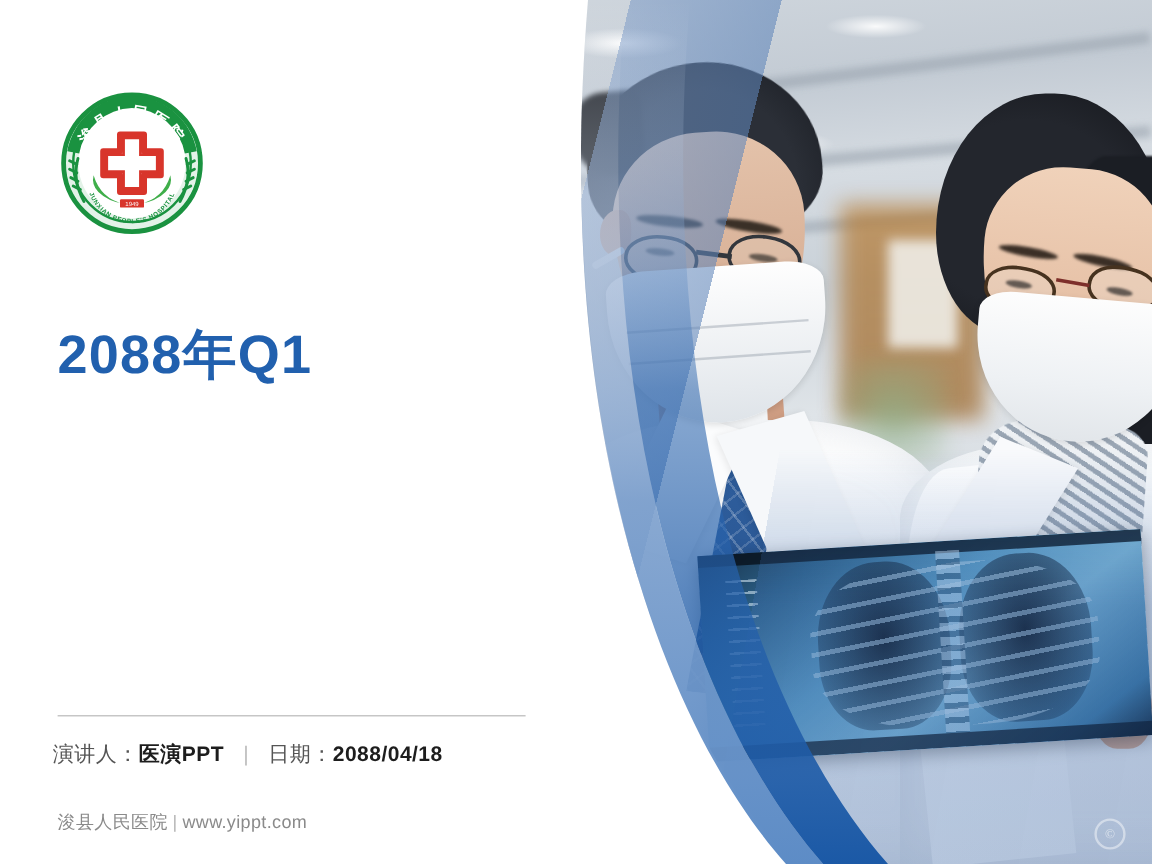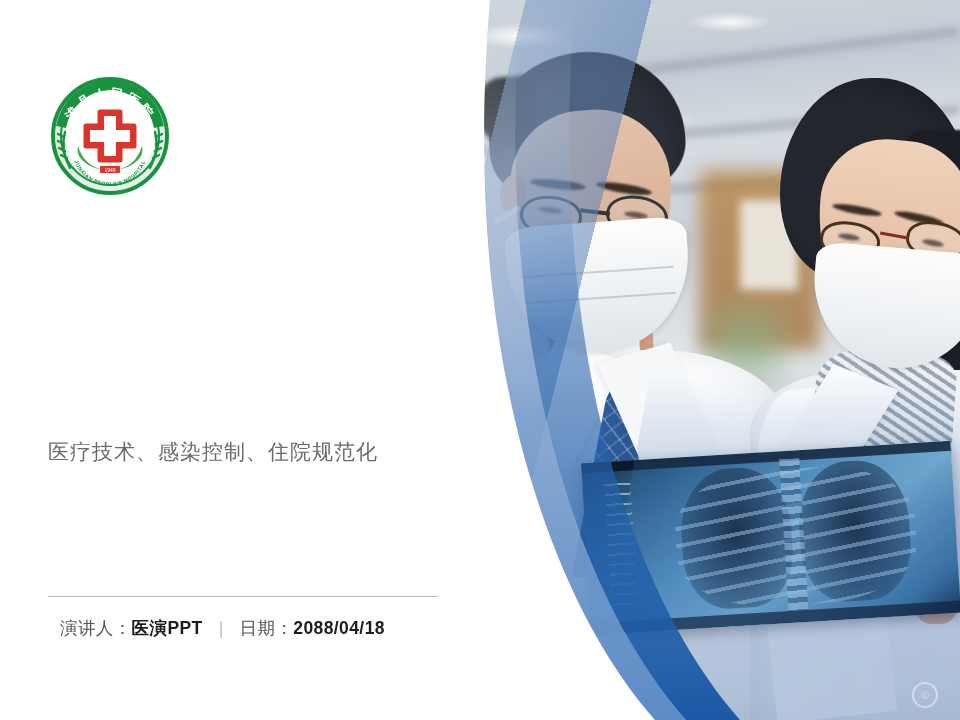--- a/index.html
+++ b/index.html
@@ -314,21 +314,21 @@
   }
   .subtitle{
     position:absolute; left:48px; top:438px;
     font-size:21px; color:#6a6a6a; letter-spacing:1px;
   }
   .divider{
     position:absolute; left:48px; top:596px; width:390px; height:1px;
     background:#b9b9b9;
   }
   .meta{
-    position:absolute; left:60px; top:616px;
+    position:absolute; left:44px; top:616px;
     display:flex; align-items:center; font-size:17.5px; color:#4b4b4b;
     letter-spacing:.4px;
   }
   .meta .lbl{color:#555;}
   .meta .val{color:#1d1d1d; font-weight:bold;}
   .meta .sep{
     display:inline-block; margin:0 16px; color:#bdbdbd; font-weight:normal;
   }
   .footer{
     position:absolute; left:48px; top:676px;
@@ -467,28 +467,31 @@
     <g fill="#3fae4a">
       <path d="M 30 72 q 6 20 26 24 q -14 -2 -22 -10 q -6 -6 -4 -14 z"></path>
       <path d="M 94 72 q -6 20 -26 24 q 14 -2 22 -10 q 6 -6 4 -14 z"></path>
     </g>
 
     <rect x="52" y="92" width="20" height="7" rx="1" fill="#d8352b"></rect>
     <text x="62" y="97.8" font-family="'Liberation Sans',sans-serif" font-size="5" fill="#ffffff" text-anchor="middle">1949</text>
   </svg>
 
   <div class="title-block">
+    <div class="title-year">2088年Q1</div>
   </div>
 
-  <div class="subtitle">医疗技术、感染控制、住院规范化</div>
 
   <div class="divider"></div>
 
   <div class="meta">
     <span class="lbl">演讲人：</span>
     <span class="val">医演PPT</span>
     <span class="sep">|</span>
     <span class="lbl">日期：</span>
     <span class="val">2088/04/18</span>
   </div>
 
+  <div class="footer">
+    <span>浚县人民医院</span><span class="pipe">|</span><span>www.yippt.com</span>
+  </div>
 
 </div>
 
 </body></html>

